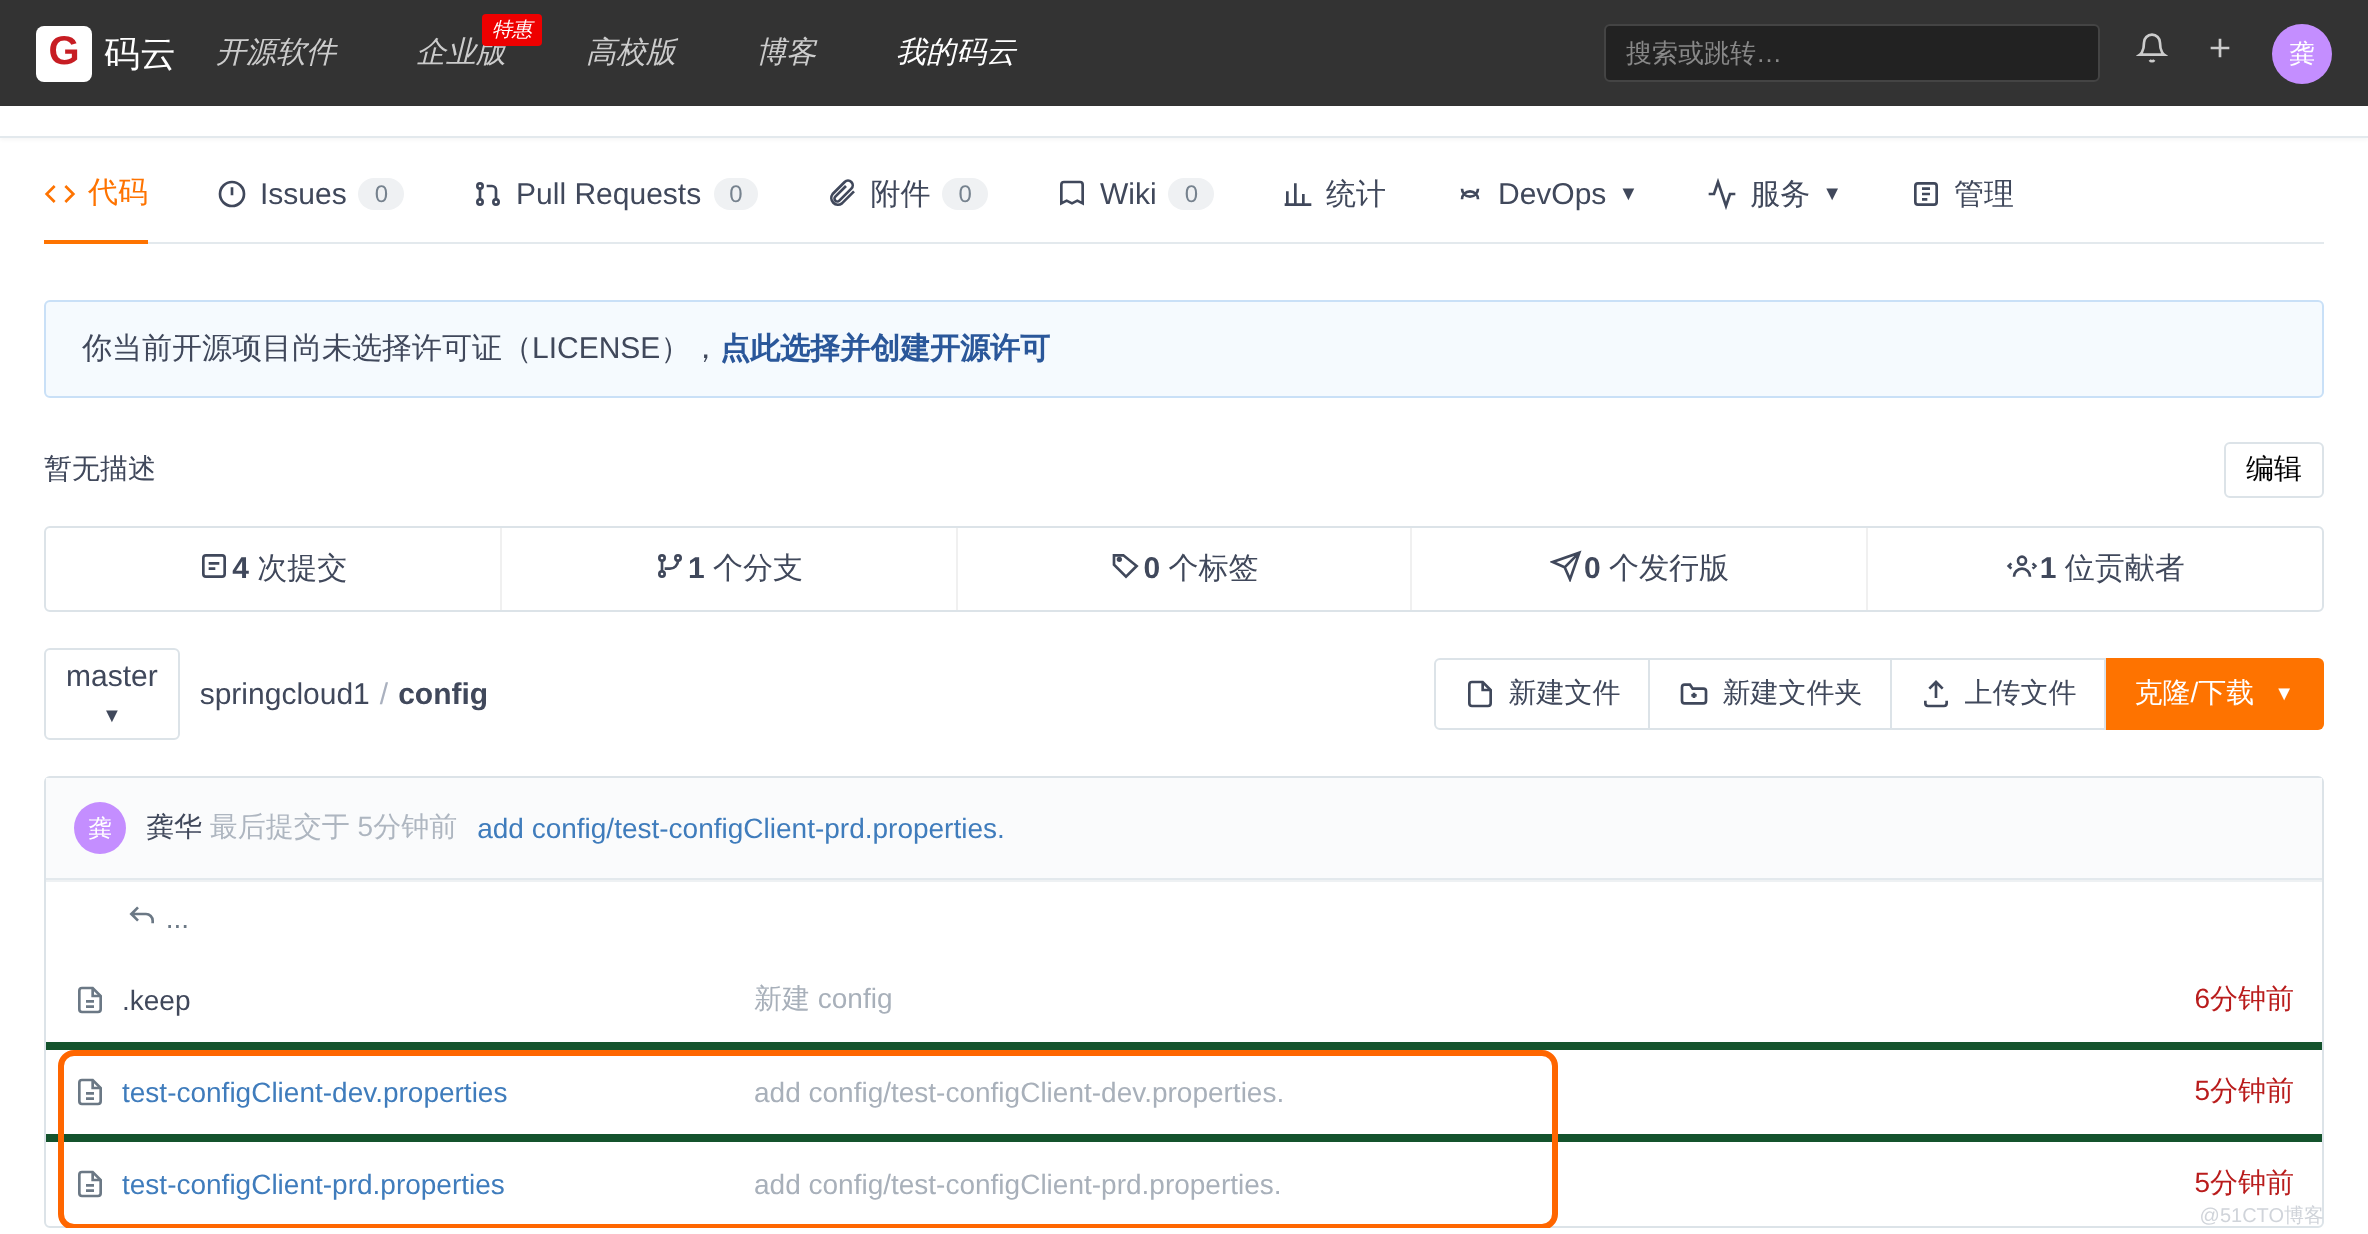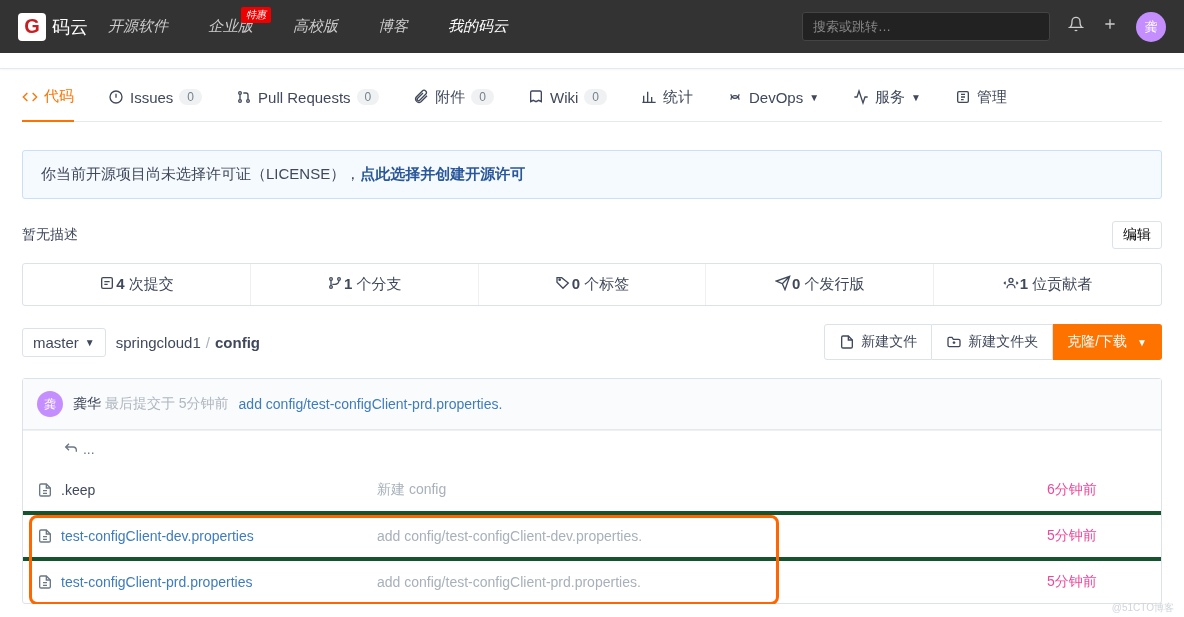--- a/index.html
+++ b/index.html
@@ -24,21 +24,21 @@
 .tab.active { color:#fe7300; border-bottom:2px solid #fe7300; margin-bottom:-1px; }
 .tab .count { background:#eff1f3; color:#76828e; border-radius:10px; padding:1px 8px; font-size:12px; min-width:20px; text-align:center; }
 .notice { margin-top:28px; border:1px solid #c9e0f7; background:#f5fafe; border-radius:3px; padding:14px 18px; color:#40485b; font-size:15px; }
 .notice .bold { font-weight:600; color:#2a579a; }
 .desc-row { display:flex; align-items:center; margin-top:22px; }
 .desc-row .edit-btn { margin-left:auto; border:1px solid #dce3e8; background:#fff; padding:4px 10px; border-radius:3px; cursor:pointer; font-size:14px; }
 .stats-bar { display:flex; border:1px solid #dce3e8; border-radius:3px; margin-top:14px; }
 .stat { flex:1; text-align:center; padding:11px 0; font-size:15px; cursor:pointer; display:flex; justify-content:center; gap:1px; }
 .stat + .stat { border-left:1px solid #f0f0f0; }
 .action-row { display:flex; align-items:center; margin-top:18px; gap:10px; }
-.branch-sel { border:1px solid #dce3e8; border-radius:3px; padding:5px 10px; cursor:pointer; font-size:15px; display:flex; align-items:center; gap:6px; }
+.branch-sel { border:1px solid #dce3e8; border-radius:3px; padding:5px 10px; cursor:pointer; font-size:15px; display:flex; align-items:center; gap:6px;flex-direction:column; }
 .breadcrumb { font-size:15px; }
 .breadcrumb .link { color:#40485b; }
 .breadcrumb .sep { color:#aab1bf; margin:0 5px; }
 .action-btns { margin-left:auto; display:flex; gap:0; }
 .action-btn { border:1px solid #dce3e8; padding:8px 14px; cursor:pointer; font-size:14px; background:#fff; display:flex; align-items:center; gap:6px; }
 .action-btn:first-child { border-radius:3px 0 0 3px; }
 .action-btn + .action-btn { border-left:none; }
 .action-btn:nth-last-child(2) { border-radius:0; }
 .clone-btn { background:#fe7300; color:#fff; border:1px solid #fe7300; padding:8px 14px; border-radius:0 3px 3px 0; cursor:pointer; display:flex; align-items:center; gap:10px; font-size:14px; margin-left:0; border-left:none;}
 .file-box { border:1px solid #dce3e8; border-radius:3px; margin-top:18px; }
@@ -47,25 +47,25 @@
 .commit-msg { color:#aeb6c0; }
 .commit-msg .who { color:#40485b;margin-top:25px; }
 .commit-link { color:#3f7cbc; }
 .file-row { display:grid; grid-template-columns:340px 1fr 100px; align-items:center; padding:12px 14px; border-top:4px solid #14532d; }
 .file-row:first-of-type { border-top:none; }
 .file-up-row { padding:10px 14px 12px 40px; color:#6b7885; border-top:1px solid #eef1f3;}
 .file-name { display:flex; align-items:center; gap:8px; color:#40485b; }
 .file-name.link { color:#3f7cbc; cursor:pointer; }
 .file-icon { color:#6b7885; }
 .file-meta { color:#a8b0ba; }
-.file-time { color:#ec4899; }
+.file-time { color:#b91c1c; text-align:right; }
 .highlight-box { position:absolute; border:3px solid #ff6600; border-radius:8px; pointer-events:none; }
 .carets { font-size:10px; }
 svg.ico { width:16px; height:16px; flex-shrink:0; }
-.watermark { position:fixed; bottom:2px; right:10px; color:#d0d4da; font-size:10px; }
+.watermark { position:fixed; bottom:2px; right:22px; color:#d0d4da; font-size:10px; }
 </style>
 </head>
 <body>
 
 <div class="topbar">
   <div class="logo">
     <div class="logo-g">G</div>
     <span class="logo-text">码云</span>
   </div>
   <div class="nav-links">
@@ -224,20 +224,26 @@
             <path d="M14 3v6h6"></path>
           </svg>
           <span>新建文件</span>
         </div>
       <div class="action-btn">
           <svg class="ico" viewBox="0 0 24 24" fill="none" stroke="currentColor" stroke-width="2">
             <path d="M3 7a2 2 0 012-2h4l2 3h8a2 2 0 012 2v7a2 2 0 01-2 2H5a2 2 0 01-2-2V7z"></path>
             <path d="M12 11v4M10 13h4"></path>
           </svg>
           <span>新建文件夹</span>
+        </div>
+      <div class="action-btn">
+          <svg class="ico" viewBox="0 0 24 24" fill="none" stroke="currentColor" stroke-width="2">
+            <path d="M4 17v2a2 2 0 002 2h12a2 2 0 002-2v-2M12 3v12M7 8l5-5 5 5"></path>
+          </svg>
+          <span>上传文件</span>
         </div>
       <div class="clone-btn">
           <span>克隆/下载</span>
           <span class="carets">▼</span>
         </div>
     </div>
   </div>
 
   <div class="file-box" style="position:relative;">
     <div class="commit-header">

